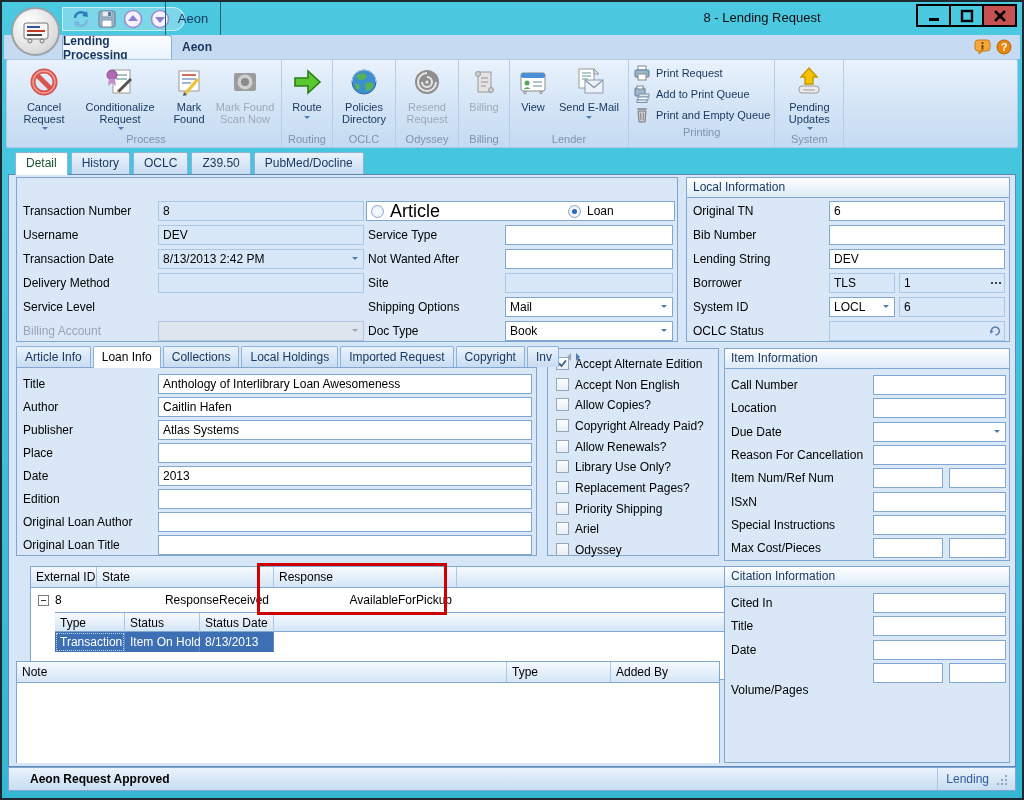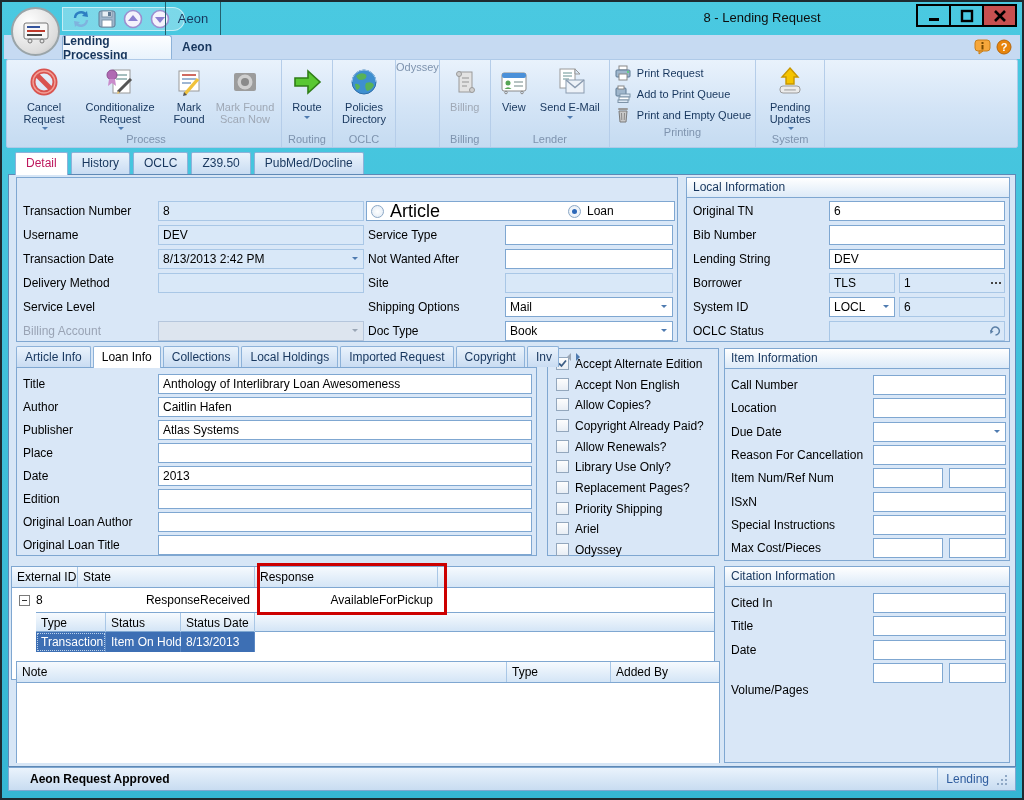--- a/index.html
+++ b/index.html
@@ -43,21 +43,21 @@
   .bigbtn.disabled { color:#9FA8B5; }
   .tri { display:inline-block; width:0; height:0; border:3px solid transparent; border-top-color:#4F7BB0; margin-left:2px; position:relative; top:2px; }
   .tri.block { display:block; margin:3px auto 0; top:0; }
   .pcol { display:flex; flex-direction:column; justify-content:flex-start; padding:2px 4px 0; }
   .pbtn { display:flex; align-items:center; gap:5px; font-size:11px; color:#17365D; height:21px; white-space:nowrap; }
 
   
   .doctabs { position:absolute; left:13px; top:150px; height:23px; display:flex; z-index:5; }
   .dtab { font-size:12px; color:#17365D; background:linear-gradient(#EAF3FC,#C9DCF2); border:1px solid #8DB2D9;
           border-bottom:none; border-radius:2px 2px 0 0; padding:3px 10px 0; margin-right:3px; height:22px; }
-  .dtab.active { background:#fff; color:#be185d; height:23px; z-index:6; }
+  .dtab.active { background:#fff; color:#14532d; height:23px; z-index:6; }
 
   
   .content { position:absolute; left:6px; right:6px; top:172px; bottom:31px; background:#D7E6F6; border:1px solid #5E88B5; }
 
   .gbox { position:absolute; border:1px solid #7FA7D1; background:#D9E7F7; }
   .ghead { height:20px; background:linear-gradient(#FFFFFF,#DCEAF8); border-bottom:1px solid #7FA7D1;
            color:#17365D; font-size:12px; line-height:19px; padding-left:6px; }
 
   .lbl { position:absolute; font-size:12px; color:#000; line-height:20px; height:20px; white-space:nowrap; }
   .lbl.dim { color:#9AA4B5; }
@@ -258,20 +258,31 @@
             <path d="M7 18 Q11 17 12 21 Q10 25 8 23 Z" fill="#58B257"></path>
             <path d="M4 16 A12 12 0 0 1 28 16" fill="none" stroke="#9CC7EA" stroke-width="1"></path>
           </svg>
           <span>Policies Directory</span>
         </div>
       </div>
       <div class="rlabel">OCLC</div>
     </div>
 
     <div class="rgroup">
+      <div class="rbtns">
+        <div class="bigbtn disabled" style="width:56px">
+          <svg width="32" height="32" viewBox="0 0 32 32">
+            <circle cx="16" cy="16" r="12" fill="#8F8F8F"></circle>
+            <path d="M16 7 a9 9 0 1 0 9 9" fill="none" stroke="#E8E8E8" stroke-width="2"></path>
+            <path d="M16 11 a5 5 0 1 1 -5 5" fill="none" stroke="#E8E8E8" stroke-width="2"></path>
+            <circle cx="16" cy="16" r="1.6" fill="#E8E8E8"></circle>
+          </svg>
+          <span>Resend Request</span>
+        </div>
+      </div>
       <div class="rlabel">Odyssey</div>
     </div>
 
     <div class="rgroup">
       <div class="rbtns">
         <div class="bigbtn disabled" style="width:44px">
           <svg width="32" height="32" viewBox="0 0 32 32">
             <rect x="10" y="6" width="13" height="20" fill="#E3E3E3" stroke="#9a9a9a"></rect>
             <circle cx="10" cy="8" r="2.5" fill="#cfcfcf" stroke="#9a9a9a"></circle>
             <circle cx="23" cy="24" r="2.5" fill="#cfcfcf" stroke="#9a9a9a"></circle>
@@ -536,21 +547,21 @@
       <div class="fld" style="left:224px;top:119px;width:57px"></div>
       <div class="lbl" style="left:6px;top:143px">ISxN</div>
       <div class="fld" style="left:148px;top:143px;width:133px"></div>
       <div class="lbl" style="left:6px;top:166px">Special Instructions</div>
       <div class="fld" style="left:148px;top:166px;width:133px"></div>
       <div class="lbl" style="left:6px;top:189px">Max Cost/Pieces</div>
       <div class="fld" style="left:148px;top:189px;width:70px"></div>
       <div class="fld" style="left:224px;top:189px;width:57px"></div>
     </div>
 
-    <div class="grid" style="left:2px;top:391px;width:704px;height:114px">
+    <div class="grid" style="left:21px;top:391px;width:704px;height:114px">
       <div class="ghr" style="height:21px">
         <div class="ghc" style="width:66px">External ID</div>
         <div class="ghc" style="width:177px">State</div>
         <div class="ghc" style="width:183px">Response</div>
         <div class="ghc" style="flex:1;border-right:none"></div>
       </div>
       <div class="grow" style="height:24px">
         <div class="gc" style="width:66px"><span class="expander"><i></i></span><span>8</span></div>
         <div class="gc" style="width:177px;text-align:right">ResponseReceived</div>
         <div class="gc" style="width:183px;text-align:right">AvailableForPickup</div>

